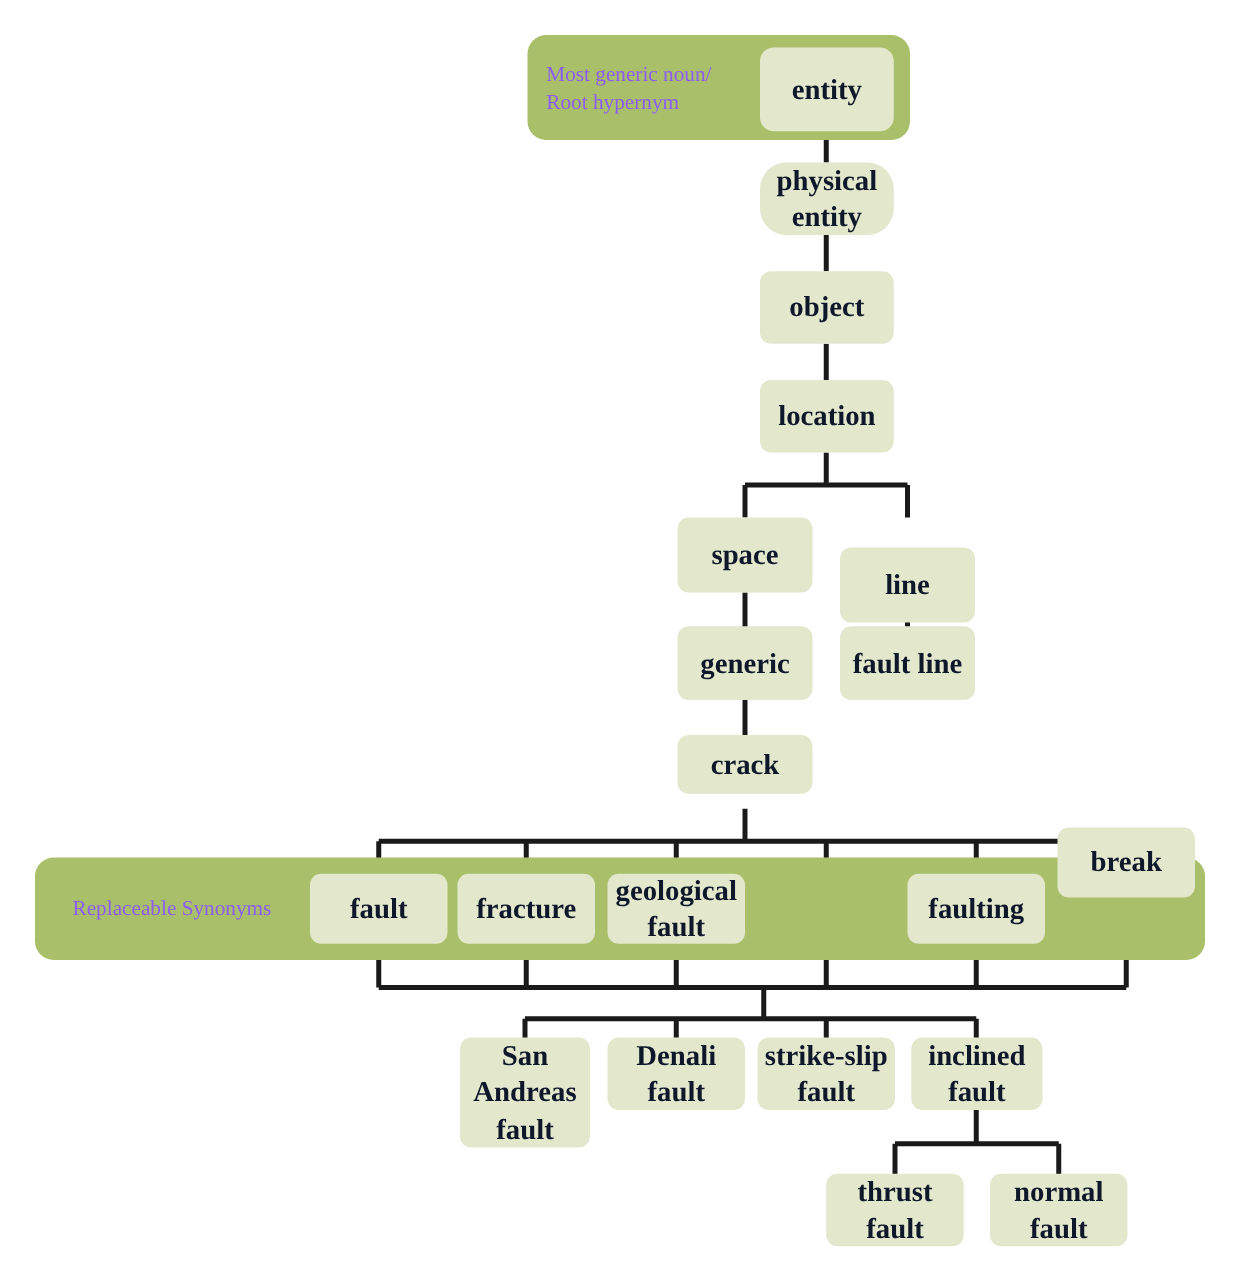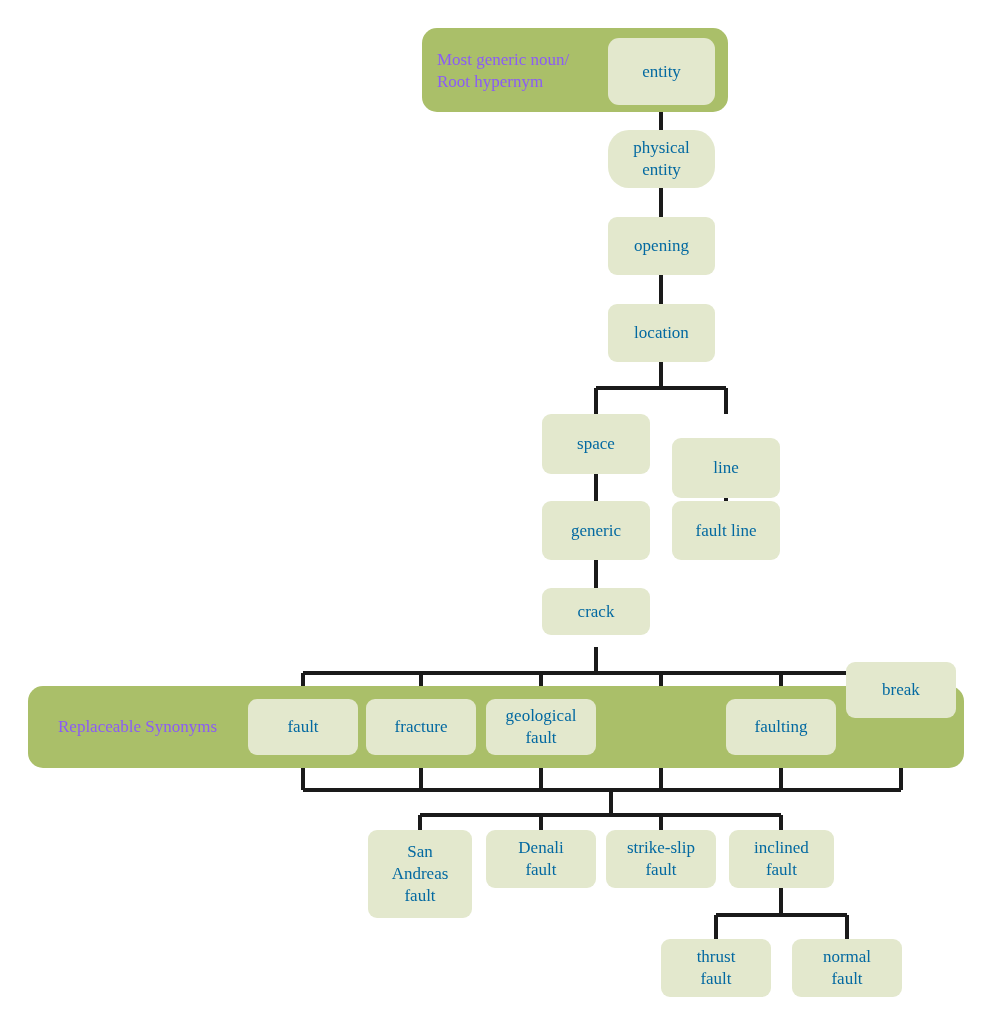--- a/index.html
+++ b/index.html
@@ -43,25 +43,26 @@
   }
   .node {
     position: absolute;
     background: #e3e8cd;
     border-radius: 9px;
     box-sizing: border-box;
     display: flex;
     align-items: center;
     justify-content: center;
     text-align: center;
-    color: #0369a1;
-    font-size: 17px;
+    color: #0f172a;
+    font-size: 23px;
     line-height: 1.28;
     white-space: pre-line;
     padding: 2px 4px;
+    font-weight: bold;
   }
   .node.root-node {
     background: #e3e8cd;
     border-radius: 11px;
   }
 </style>
 </head>
 <body>
 
 <div id="diagram">
@@ -117,21 +118,21 @@
     </g>
   </svg>
 
   <div class="band" style="left:422px; top:28px; width:306px; height:84px;"></div>
   <div class="band-label" style="left:437px; top:42px; width:170px; height:58px;">Most generic noun/
 Root hypernym</div>
   <div class="node root-node" style="left:608px; top:38px; width:107px; height:67px;">entity</div>
 
   <div class="node" style="left:608px; top:130px; width:107px; height:58px;border-radius:21px;">physical
 entity</div>
-  <div class="node" style="left:608px; top:217px; width:107px; height:58px;">opening</div>
+  <div class="node" style="left:608px; top:217px; width:107px; height:58px;">object</div>
   <div class="node" style="left:608px; top:304px; width:107px; height:58px;">location</div>
 
   <div class="node" style="left:542px; top:414px; width:108px; height:60px;">space</div>
   <div class="node" style="left:672px; top:414px; width:108px; height:60px;margin-top:24px;">line</div>
   <div class="node" style="left:542px; top:501px; width:108px; height:59px;">generic</div>
   <div class="node" style="left:672px; top:501px; width:108px; height:59px;">fault line</div>
   <div class="node" style="left:542px; top:588px; width:108px; height:47px;">crack</div>
 
   <div class="band" style="left:28px; top:686px; width:936px; height:82px;"></div>
   <div class="band-label" style="left:58px; top:686px; width:190px; height:82px;">Replaceable Synonyms</div>

